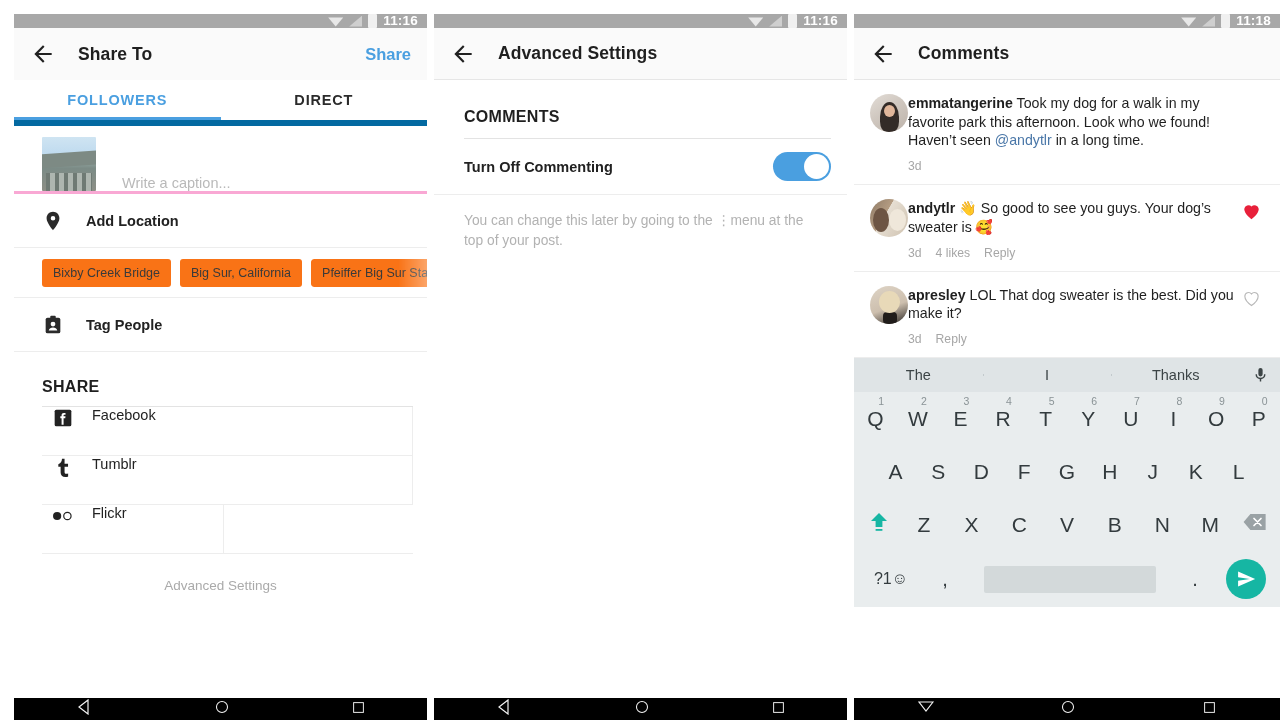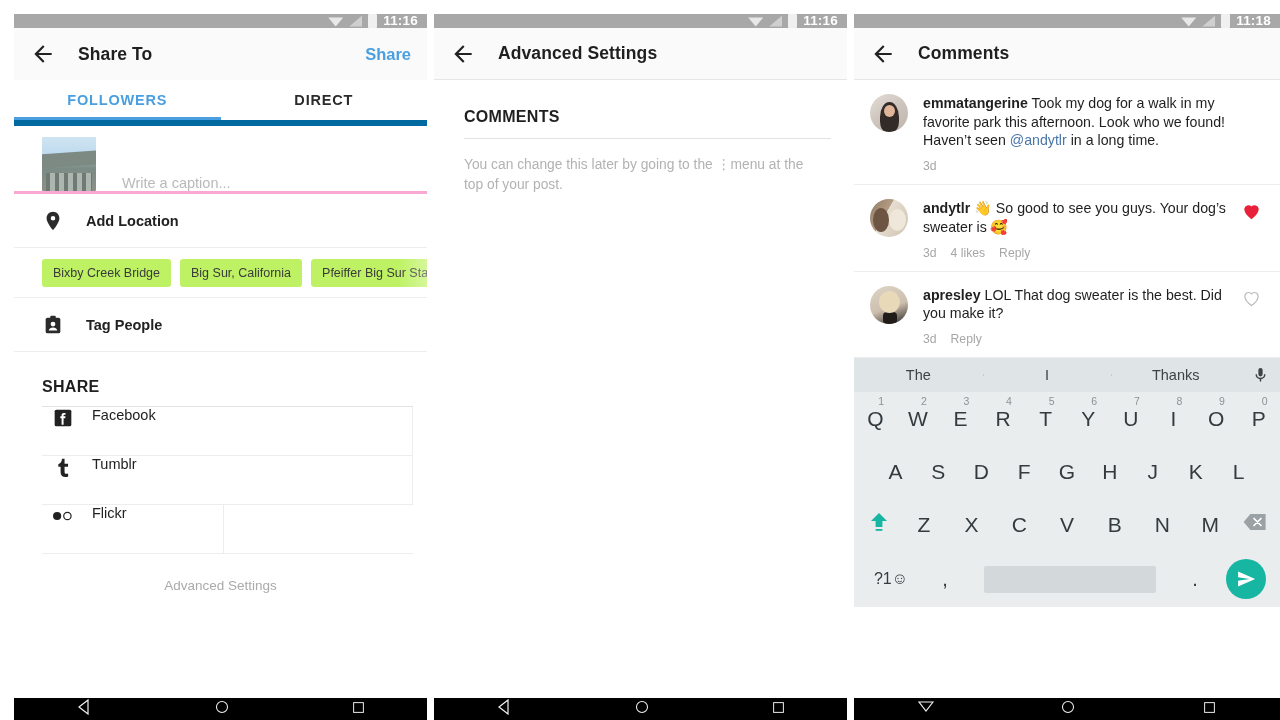--- a/index.html
+++ b/index.html
@@ -117,21 +117,21 @@
     margin-left: 22px; font-size: 14.5px; font-weight: bold; color: #222;
   }
 
   
   .chips {
     display: flex; gap: 9px; align-items: center;
     height: 50px; padding: 0 0 0 28px;
     border-bottom: 1px solid #ededed; overflow: hidden;
   }
   .chip {
-    background: #bef264; border-radius: 3px;
+    background: #f97316; border-radius: 3px;
     padding: 7px 11px; font-size: 12.5px; color: #3a3a3a;
     white-space: nowrap; flex: none;
   }
   .chip.fade {
     -webkit-mask-image: linear-gradient(90deg,#000 52%, rgba(0,0,0,0) 100%);
     mask-image: linear-gradient(90deg,#000 52%, rgba(0,0,0,0) 100%);
   }
 
   
   .section-title {
@@ -203,21 +203,21 @@
   .av2 { background: linear-gradient(120deg,#8e7a66 0%, #b49c82 40%, #e6ded2 41%, #cfc2b0 100%); }
   .av2::after{ content:""; position:absolute; left:3px; top:9px; width:16px; height:24px;
     border-radius:50%; background:#6d5544; }
   .av2::before{ content:""; position:absolute; right:2px; top:10px; width:17px; height:22px;
     border-radius:50%; background:#efe7da; }
   .av3 { background: linear-gradient(160deg,#ded4c6 0%, #cdbfae 55%, #2a2623 100%); }
   .av3::after{ content:""; position:absolute; left:9px; top:5px; width:21px; height:22px;
     border-radius:50%; background:#e8d9b8; }
   .av3::before{ content:""; position:absolute; left:13px; bottom:0; width:14px; height:12px;
     border-radius:4px; background:#201c1a; }
-  .c-body { flex: 1; margin-left: 15px; padding-right: 6px; }
+  .c-body { flex: 1; padding-right: 6px; }
   .c-text {
     font-size: 14.2px; line-height: 1.32; color: #1f1f1f;
   }
   .c-user { font-weight: bold; }
   .c-mention { color: #4a77a8; }
   .c-meta {
     margin-top: 9px; font-size: 12.2px; color: #a6a6a6;
     display:flex; gap: 14px;
   }
   .heart-wrap { width: 24px; flex:none; padding-top: 4px; }
@@ -408,20 +408,26 @@
         <svg width="26" height="26" viewBox="0 0 24 24">
             <path d="M20 11H7.8l5.6-5.6L12 4l-8 8 8 8 1.4-1.4L7.8 13H20z" fill="#222"></path>
           </svg>
       </span>
       <span class="appbar-title">Advanced Settings</span>
     </div>
 
     <div class="adv-section-title">COMMENTS</div>
     <div class="adv-rule"></div>
 
+    <div class="adv-row">
+      <span class="adv-row-label">Turn Off Commenting</span>
+      <span class="toggle">
+        <span class="knob"></span>
+      </span>
+    </div>
 
     <div class="adv-hint">
       <span>You can change this later by going to the</span>
       <span class="dots-inline">⋮</span>
       <span>menu at the top of your post.</span>
     </div>
   </div>
 
   <div class="phone" id="phone-comments">
 

